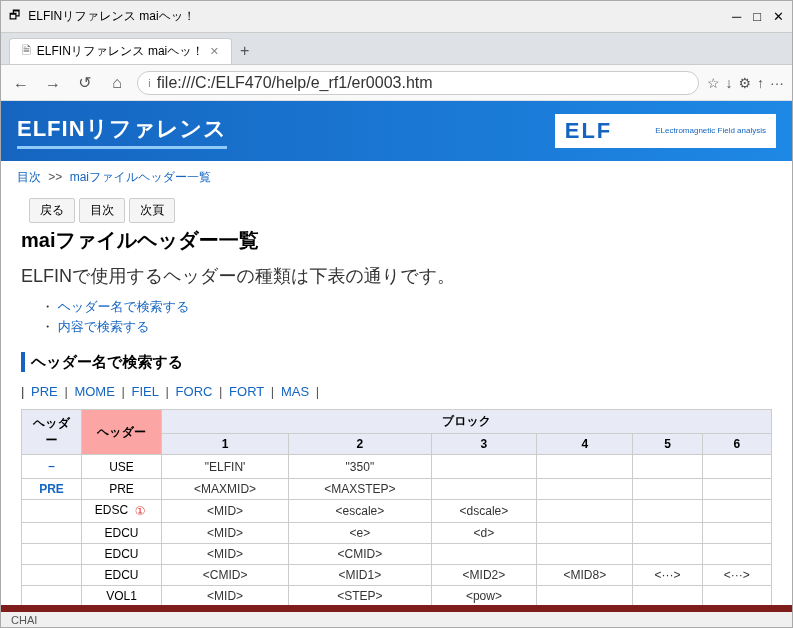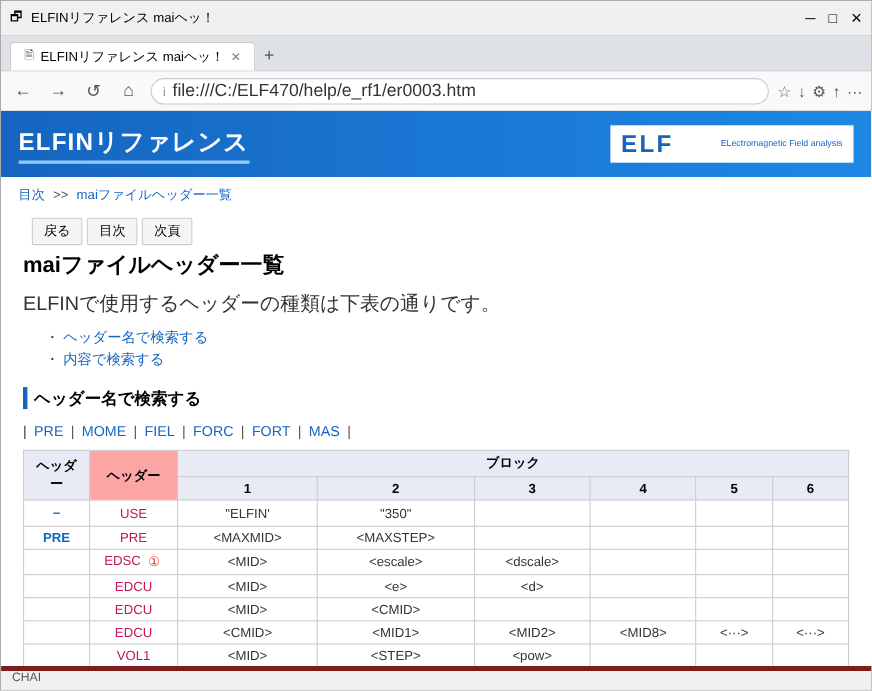--- a/index.html
+++ b/index.html
@@ -58,28 +58,28 @@
     .filter-links { font-size: 13px; margin-bottom: 10px; color: #333; }
     .filter-links a { color: #1565c0; text-decoration: none; margin: 0 3px; }
     .filter-sep { color: #555; }
 
     
     .data-table { border-collapse: collapse; width: 100%; font-size: 12px; margin-top: 8px; }
     .data-table th, .data-table td { border: 1px solid #ccc; padding: 3px 8px; text-align: center; }
     .data-table thead th { background: #e8eaf6; font-weight: bold; }
     .data-table .col-block { width: 60px; background: #e8eaf6; font-weight: bold; }
     .data-table .col-header { width: 80px; background: #fca5a5; font-weight: bold; }
-    .data-table td.link-cell a { color: #be185d; text-decoration: none; }
+    .data-table td.link-cell a { color: #000000; text-decoration: none; }
     .data-table td.val { color: #333; }
     .param-header { background: #e8eaf6; }
 
     .circled { display: inline-flex; align-items: center; justify-content: center; width: 16px; height: 16px; border-radius: 50%; border: 1px solid #e53935; color: #e53935; font-size: 10px; margin-left: 4px; vertical-align: middle; }
 
     
-    .status-bar { height: 22px; background: #f0f0f0; border-top: 5px solid #7f1d1d; display: flex; padding: 0 10px; font-size: 11px; color: #555; }
+    .status-bar { height: 22px; background: #f0f0f0; border-top: 7px solid #7f1d1d; display: flex; align-items: center; padding: 0 10px; font-size: 11px; color: #555; }
   </style>
 </head>
 <body>
 
 <div class="browser-outer">
 
   <div class="title-bar">
     <div class="title-bar-left">
       <span>🗗</span>
     </div>

